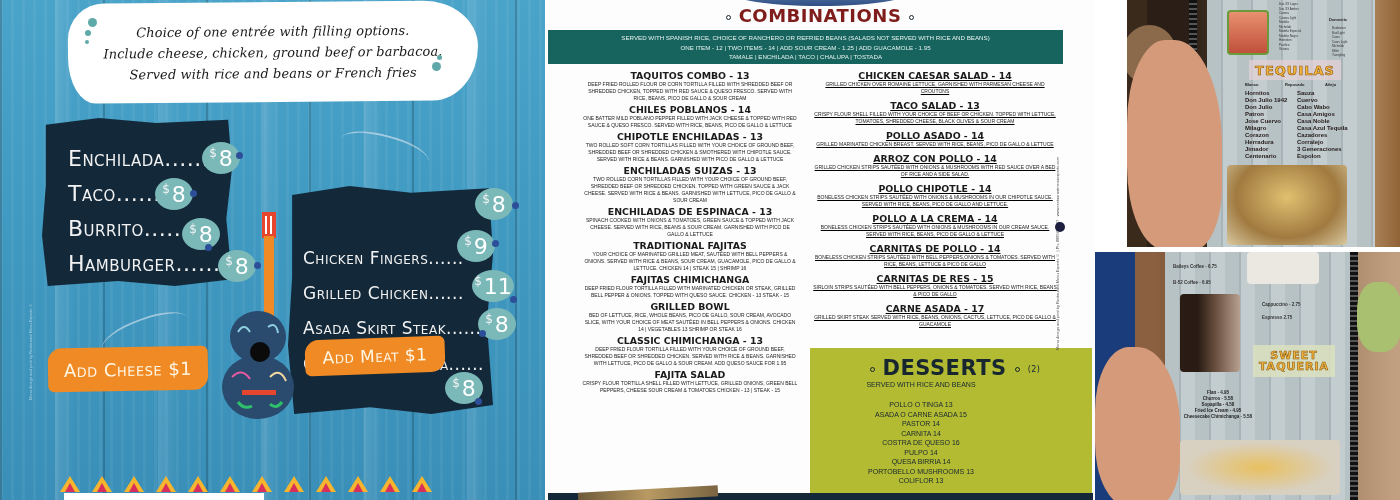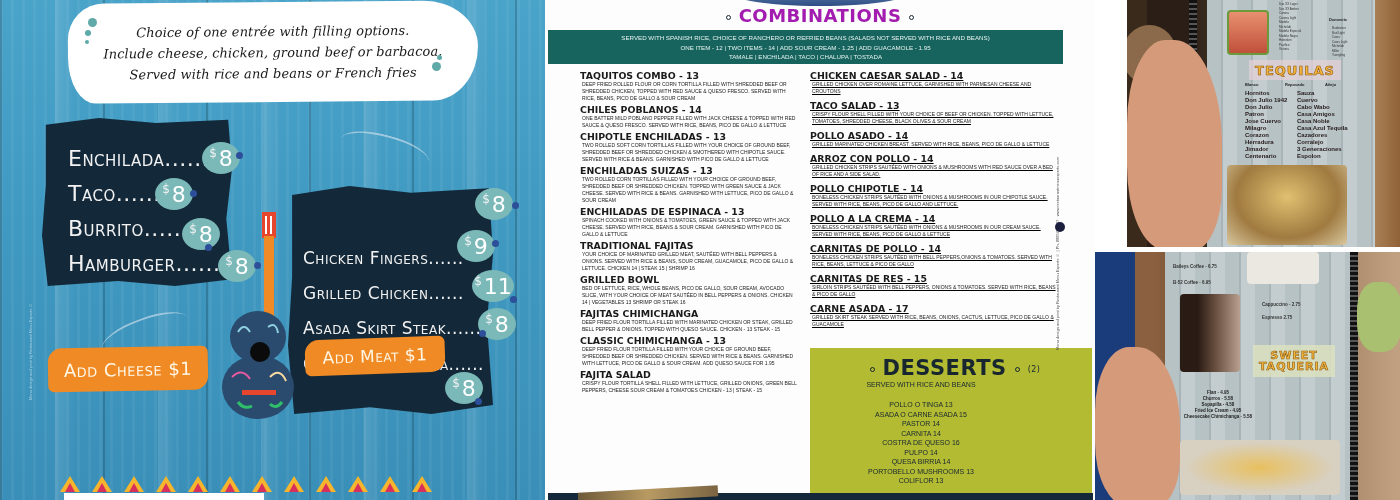--- a/index.html
+++ b/index.html
@@ -53,24 +53,24 @@
   .triangles { position: absolute; left: 60px; top: 476px; display: flex; gap: 12px; }
   .tri { width: 0; height: 0; border-left: 10px solid transparent; border-right: 10px solid transparent; border-bottom: 16px solid #f6b52c; position: relative; }
   .tri::after { content: ""; position: absolute; left: -5px; top: 7px; border-left: 5px solid transparent; border-right: 5px solid transparent; border-bottom: 9px solid #d9305b; }
   .p1-bottom { position: absolute; left: 64px; top: 493px; width: 195px; height: 7px; background: #fff; }
   .vert-credit { position: absolute; left: 28px; top: 150px; height: 250px; writing-mode: vertical-rl; transform: rotate(180deg); font-size: 4px; color: rgba(255,255,255,0.55); }
   .leaf { position: absolute; width: 90px; height: 30px; border-top: 2px solid rgba(220,230,240,0.6); border-radius: 50%; }
 
   
   .p2 { position: absolute; left: 545px; top: 0; width: 550px; height: 500px; background: #fdfdfd; overflow: hidden; }
   .p2 .plate { position: absolute; left: 175px; top: -30px; width: 200px; height: 36px; border-radius: 50%; background: linear-gradient(180deg, #9cb4d3, #2e4e85); }
-  .p2-title { position: absolute; left: 0; right: 0; top: 5px; text-align: center; font-family: "DejaVu Sans", sans-serif; font-weight: bold; font-size: 18px; color: #a21caf; letter-spacing: 0.5px; }
+  .p2-title { position: absolute; left: 0; right: 0; top: 5px; text-align: center; font-family: "DejaVu Sans", sans-serif; font-weight: bold; font-size: 18px; color: #7f1d1d; letter-spacing: 0.5px; }
   .p2-title .o { display: inline-block; width: 5px; height: 5px; border: 1px solid #17262f; border-radius: 50%; vertical-align: middle; margin: 0 8px; }
   .green-band { position: absolute; left: 3px; top: 30px; width: 515px; height: 34px; background: #17645f; color: #e6f2ef; text-align: center; font-size: 6.2px; line-height: 10px; padding-top: 3px; text-transform: uppercase; }
-  .col { position: absolute; }
+  .col { position: absolute; text-align: center; }
   .col-left { left: 35px; top: 70px; width: 220px; }
   .col-right { left: 265px; top: 70px; width: 250px; text-decoration: underline; }
   .dish { margin-bottom: 2px; }
   .dish-name { font-family: "DejaVu Sans", sans-serif; font-weight: bold; font-size: 9.4px; color: #1a1a1a; line-height: 11px; text-transform: uppercase; }
   .dish-desc { font-size: 5px; color: #222; line-height: 7px; text-transform: uppercase; padding: 0 2px; }
   .col-right .dish { margin-bottom: 5px; }
   .taqueria { position: absolute; left: 265px; top: 348px; width: 282px; height: 145px; background: #b3bb33; text-align: center; }
   .taq-title { font-family: "DejaVu Sans", sans-serif; font-weight: bold; font-size: 21px; color: #17262f; margin-top: 8px; letter-spacing: 0.5px; }
   .taq-title .o { display: inline-block; width: 5px; height: 5px; border: 1px solid #17262f; border-radius: 50%; vertical-align: middle; margin: 0 8px; }
   .taq-title .cnt { font-size: 8px; font-weight: normal; vertical-align: middle; }
@@ -255,26 +255,26 @@
       </div>
     <div class="dish">
         <div class="dish-name">Enchiladas de Espinaca - 13</div>
         <div class="dish-desc">Spinach cooked with onions &amp; tomatoes, green sauce &amp; topped with jack cheese. Served with rice, beans &amp; sour cream. Garnished with pico de gallo &amp; lettuce</div>
       </div>
     <div class="dish">
         <div class="dish-name">Traditional Fajitas</div>
         <div class="dish-desc">Your choice of marinated grilled meat, sautéed with bell peppers &amp; onions. Served with rice &amp; beans, sour cream, guacamole, pico de gallo &amp; lettuce. Chicken 14 | Steak 15 | Shrimp 16</div>
       </div>
     <div class="dish">
+        <div class="dish-name">Fajitas Chimichanga</div>
+        <div class="dish-desc">Deep fried flour tortilla filled with marinated chicken or steak, grilled bell pepper &amp; onions. Topped with queso sauce. Chicken - 13 Steak - 15</div>
+      </div>
+    <div class="dish">
         <div class="dish-name">Grilled Bowl</div>
         <div class="dish-desc">Bed of lettuce, rice, whole beans, pico de gallo, sour cream, avocado slice, with your choice of meat sautéed in bell peppers &amp; onions. Chicken 14 | Vegetables 13 Shrimp or steak 16</div>
-      </div>
-    <div class="dish">
-        <div class="dish-name">Fajitas Chimichanga</div>
-        <div class="dish-desc">Deep fried flour tortilla filled with marinated chicken or steak, grilled bell pepper &amp; onions. Topped with queso sauce. Chicken - 13 Steak - 15</div>
       </div>
     <div class="dish">
         <div class="dish-name">Classic Chimichanga - 13</div>
         <div class="dish-desc">Deep fried flour tortilla filled with your choice of ground beef, shredded beef or shredded chicken. Served with rice &amp; beans. Garnished with lettuce, pico de gallo &amp; sour cream. Add queso sauce for 1.95</div>
       </div>
     <div class="dish">
         <div class="dish-name">Fajita Salad</div>
         <div class="dish-desc">Crispy flour tortilla shell filled with lettuce, grilled onions, green bell peppers, cheese sour cream &amp; tomatoes Chicken - 13 | Steak - 15</div>
       </div>
   </div>

